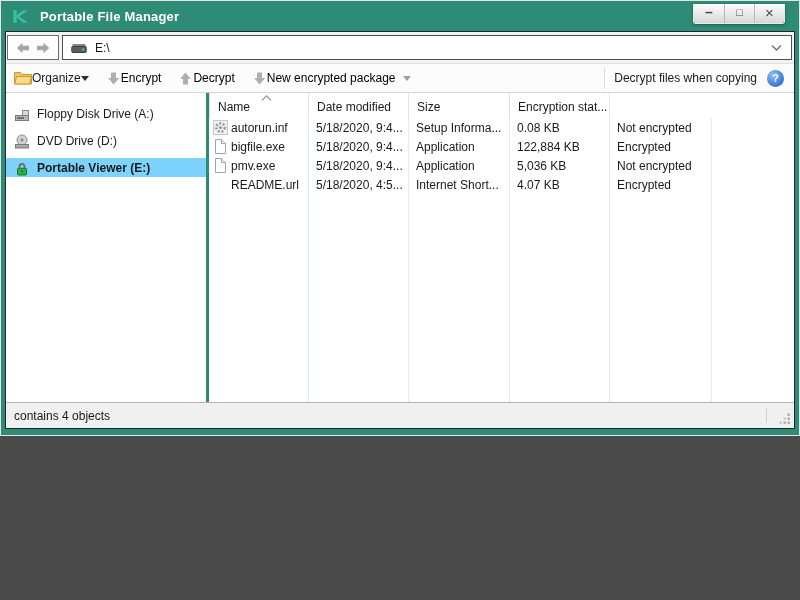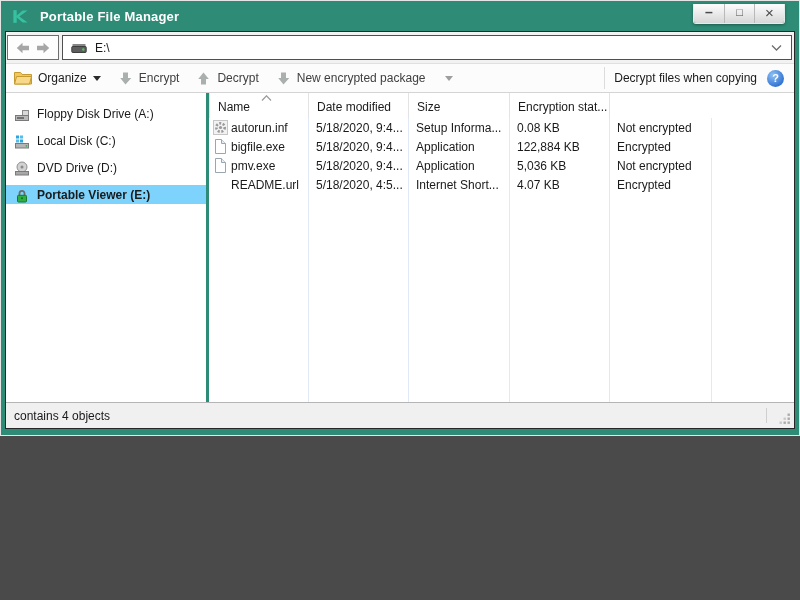--- a/index.html
+++ b/index.html
@@ -77,22 +77,22 @@
   .toolbar{
     flex:0 0 30px; height:30px;
     background:#fcfcfc;
     border-top:1px solid #e0e0e0;
     border-bottom:1px solid #d4d4d4;
     display:flex; align-items:center;
     padding:0 0 0 8px;
     font-size:12px; color:#1a1a1a;
     white-space:nowrap;
   }
-  .tb-btn{ display:flex; align-items:center; gap:6px; }
-  .tb-btn.disabled{ color:#404040; }
+  .tb-btn{ display:flex; align-items:center; }
+  .tb-btn.disabled{ color:#000000; }
   .tb-sep-gap{ width:17px; }
   .tb-spacer{ flex:1; }
   .tb-vsep{ width:1px; height:22px; background:#dcdcdc; margin-right:9px; }
   .help-icon{
     width:17px; height:17px; border-radius:50%;
     background:radial-gradient(circle at 35% 30%, #8ec2f5, #2f6fd1 75%);
     color:#fff; font-size:11px; font-weight:bold;
     display:flex; align-items:center; justify-content:center;
     margin:0 10px;
   }
@@ -242,31 +242,20 @@
     <div class="main">
 
       <div class="sidebar">
         <div class="side-item">
           <svg class="ic" viewBox="0 0 16 16">
             <rect x="8.5" y="4.5" width="6" height="5" fill="#d9d9d9" stroke="#8a8a8a"></rect>
             <rect x="1.5" y="9.5" width="13" height="5" fill="#b9b9b9" stroke="#7a7a7a"></rect>
             <rect x="3" y="11.2" width="7" height="1.6" fill="#5f5f5f"></rect>
           </svg>
           <span>Floppy Disk Drive (A:)</span>
-        </div>
-        <div class="side-item">
-          <svg class="ic" viewBox="0 0 16 16">
-            <rect x="2" y="2.5" width="3" height="3" fill="#29a8e0"></rect>
-            <rect x="6" y="2.5" width="3" height="3" fill="#58bce9"></rect>
-            <rect x="2" y="6.5" width="3" height="3" fill="#58bce9"></rect>
-            <rect x="6" y="6.5" width="3" height="3" fill="#29a8e0"></rect>
-            <rect x="1.5" y="10.5" width="13" height="4.5" fill="#b5b5b5" stroke="#7a7a7a"></rect>
-            <circle cx="12.4" cy="12.8" r="0.9" fill="#3fae49"></circle>
-          </svg>
-          <span>Local Disk (C:)</span>
         </div>
         <div class="side-item">
           <svg class="ic" viewBox="0 0 16 16">
             <circle cx="8" cy="7" r="5" fill="#d2d2d2" stroke="#909090"></circle>
             <circle cx="8" cy="7" r="1.5" fill="#8a8a8a"></circle>
             <rect x="1.5" y="11.5" width="13" height="3.5" fill="#a8a8a8" stroke="#7a7a7a"></rect>
           </svg>
           <span>DVD Drive (D:)</span>
         </div>
         <div class="side-item selected">

